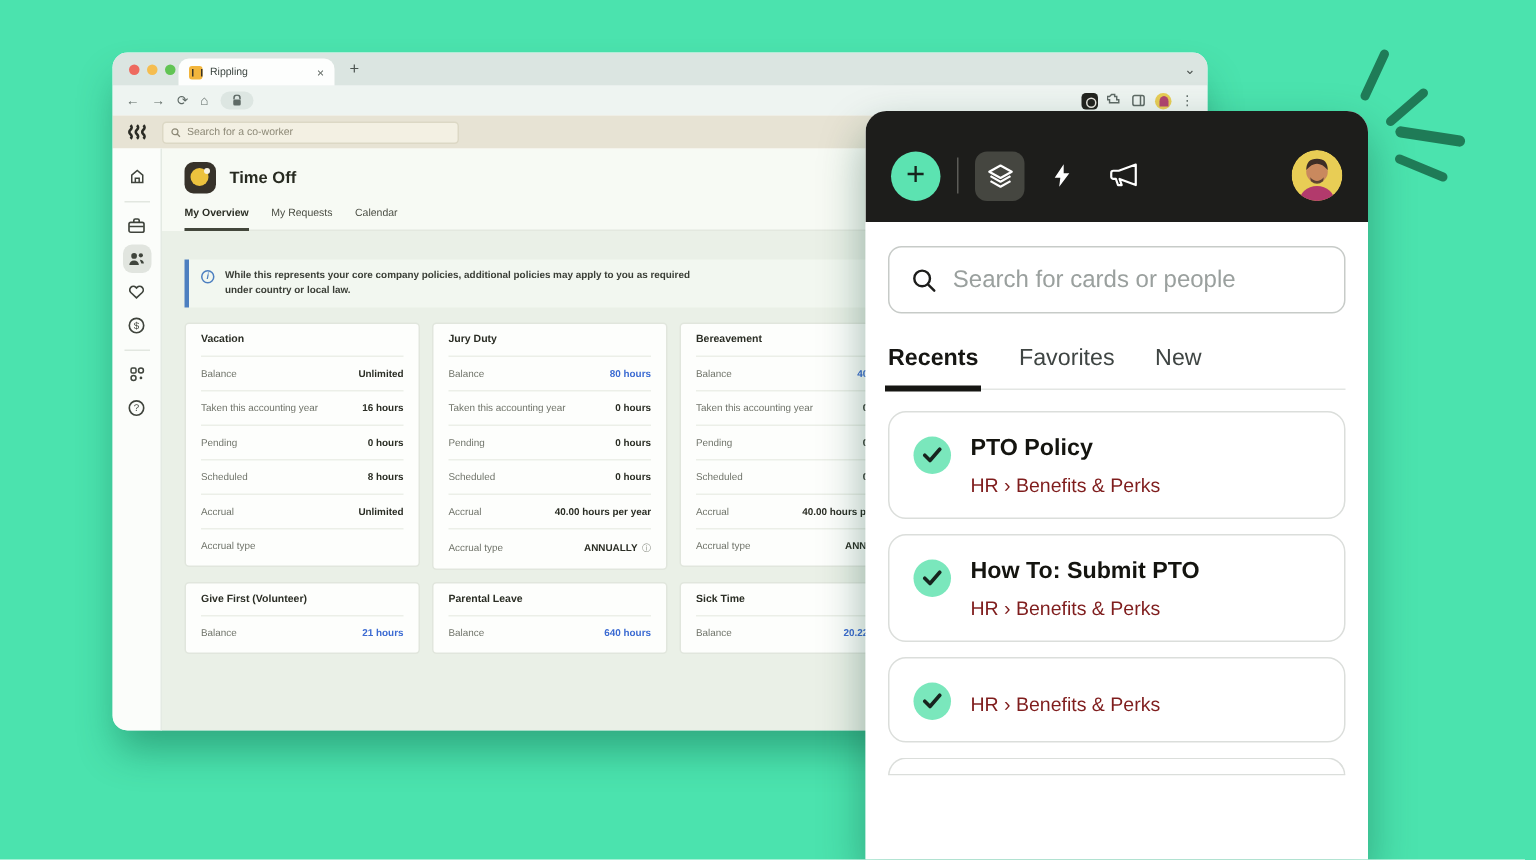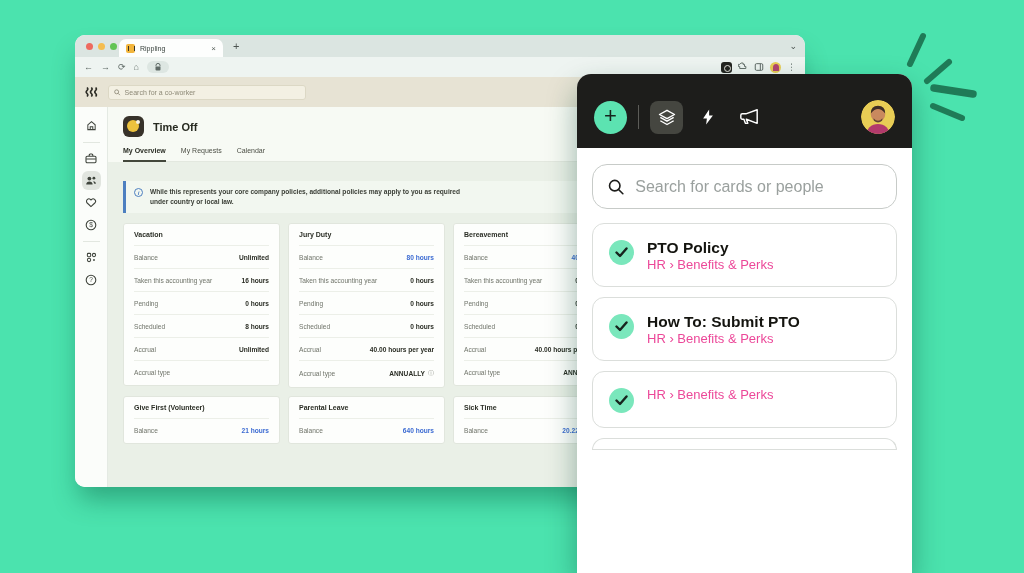--- a/index.html
+++ b/index.html
@@ -25,21 +25,21 @@
   .toolbar { height:20px; background:#eef4f1; display:flex; align-items:center; padding:0 9px; gap:8px; }
   .nav-glyph { font-size:9px; color:#5f6a66; line-height:1; }
   .url-pill { width:22px; height:12px; background:#dde6e2; border-radius:6px; display:flex; align-items:center; justify-content:center; }
   .tb-right { margin-left:auto; display:flex; align-items:center; gap:6px; }
   .ext-dark { width:11px; height:11px; background:#23231f; border-radius:3px; position:relative; }
   .ext-dark::after{content:'';position:absolute;left:3px;top:3px;width:5px;height:5px;border-radius:50%;border:1.2px solid #e8e6df;}
   .tb-avatar { width:11px; height:11px; border-radius:50%; background:#e8cd55; position:relative; overflow:hidden; }
   .tb-avatar::after{content:'';position:absolute;left:2.5px;top:2px;width:6px;height:7px;border-radius:50% 50% 0 0;background:#b2456f;}
 
   
-  .rip-topbar { height:30px; background:#e7e3d4; display:flex; align-items:center; }
+  .rip-topbar { height:22px; background:#e7e3d4; display:flex; align-items:center; }
   .rip-logo { width:33px; display:flex; justify-content:center; flex:none; }
   .rip-search { width:198px; height:15px; background:#f3f0e3; border:1px solid #dcd8c5; border-radius:3px;
     display:flex; align-items:center; gap:4px; padding:0 5px; }
   .rip-search input { border:0; background:transparent; outline:none; font-size:7px; color:#6e6a5a; width:100%; font-family:"Liberation Sans",sans-serif; }
   .rip-search input::placeholder { color:#8d8977; }
 
   .app-body { display:flex; height:388px; }
   .sidebar { width:33px; background:#fbfdfa; border-right:1px solid #e4eae3; display:flex; flex-direction:column; align-items:center; padding-top:9px; }
   .sb-icon { width:19px; height:19px; display:flex; align-items:center; justify-content:center; margin-bottom:3px; border-radius:6px; }
   .sb-icon.active { background:#e1e5df; }
@@ -78,32 +78,32 @@
   .k-title { font-size:15px; letter-spacing:.2px; }
   .k-title-icons { margin-left:auto; display:flex; align-items:center; gap:14px; }
   .k-close { font-size:17px; color:#fff; line-height:1; }
   .k-actions { display:flex; align-items:center; margin-top:13px; }
   .k-add { width:33px; height:33px; border-radius:50%; background:#5ce3b1; color:#16251d; font-size:22px; display:flex; align-items:center; justify-content:center; line-height:0; padding-bottom:2px; }
   .k-sep { width:1px; height:24px; background:#5c5c58; margin:0 11px; }
   .k-tool { width:33px; height:33px; display:flex; align-items:center; justify-content:center; border-radius:8px; margin-right:8px; }
   .k-tool.active { background:#454640; }
   .k-avatar { margin-left:auto; width:34px; height:34px; border-radius:50%; overflow:hidden; flex:none; }
   .k-body { flex:1; background:#fff; padding:16px 15px 0; overflow:hidden; }
-  .k-search { border:1.5px solid #c7cbc8; border-radius:15px; height:45px; display:flex; align-items:center; gap:11px; padding:0 15px; }
+  .k-search { border:1.5px solid #c7cbc8; border-radius:9px; height:45px; display:flex; align-items:center; gap:11px; padding:0 15px; }
   .k-search input { border:0; outline:none; font-size:16px; color:#2a2a28; width:100%; font-family:"Liberation Sans",sans-serif; }
   .k-search input::placeholder { color:#9aa09e; }
   .k-tabs { display:flex; gap:27px; margin-top:21px; border-bottom:1px solid #e3e6e3; }
   .k-tab { font-size:15.5px; color:#3f4543; padding-bottom:11px; position:relative; }
   .k-tab.active { font-weight:bold; color:#161613; }
   .k-tab.active::after { content:''; position:absolute; left:-2px; right:-2px; bottom:-2px; height:4px; background:#161613; }
   .k-cards { margin-top:14px; display:flex; flex-direction:column; gap:10px;justify-content:flex-end; }
   .k-card { border:1px solid #dbdedb; border-radius:12px; padding:15px 16px 14px; display:flex; gap:13px; align-items:flex-start; background:#fff; }
   .k-check { width:25px; height:25px; border-radius:50%; background:#7ae7bc; display:flex; align-items:center; justify-content:center; flex:none; margin-top:1px; }
   .k-card-title { font-size:15.5px; font-weight:bold; color:#14140f; }
-  .k-card-sub { font-size:13px; color:#ec4899; }
+  .k-card-sub { font-size:13px; color:#7f1d1d; margin-top:8px; }
   .k-card-partial { height:12px; padding:0; border-radius:12px 12px 0 0; }
 
   
   .burst { position:absolute; left:893px; top:28px; }
 </style>
 </head>
 <body>
 
 <div class="browser-window">
 
@@ -401,20 +401,25 @@
 
   <div class="k-body">
     <label class="k-search">
       <svg width="18" height="18" viewBox="0 0 18 18">
           <circle cx="7.5" cy="7.5" r="5.8" fill="none" stroke="#1d1d1b" stroke-width="1.8"></circle>
           <line x1="12" y1="12" x2="16.5" y2="16.5" stroke="#1d1d1b" stroke-width="1.8" stroke-linecap="round"></line>
         </svg>
       <input placeholder="Search for cards or people" style="">
     </label>
 
+    <div class="k-tabs">
+      <span class="k-tab active">Recents</span>
+      <span class="k-tab">Favorites</span>
+      <span class="k-tab">New</span>
+    </div>
 
     <div class="k-cards">
       <div class="k-card">
         <span class="k-check">
           <svg width="13" height="11" viewBox="0 0 13 11">
               <path d="M1.5 5.5 5 9 11.5 1.5" fill="none" stroke="#17241e" stroke-width="2.4" stroke-linecap="round" stroke-linejoin="round"></path>
             </svg>
         </span>
         <span>
           <div class="k-card-title">PTO Policy</div>

